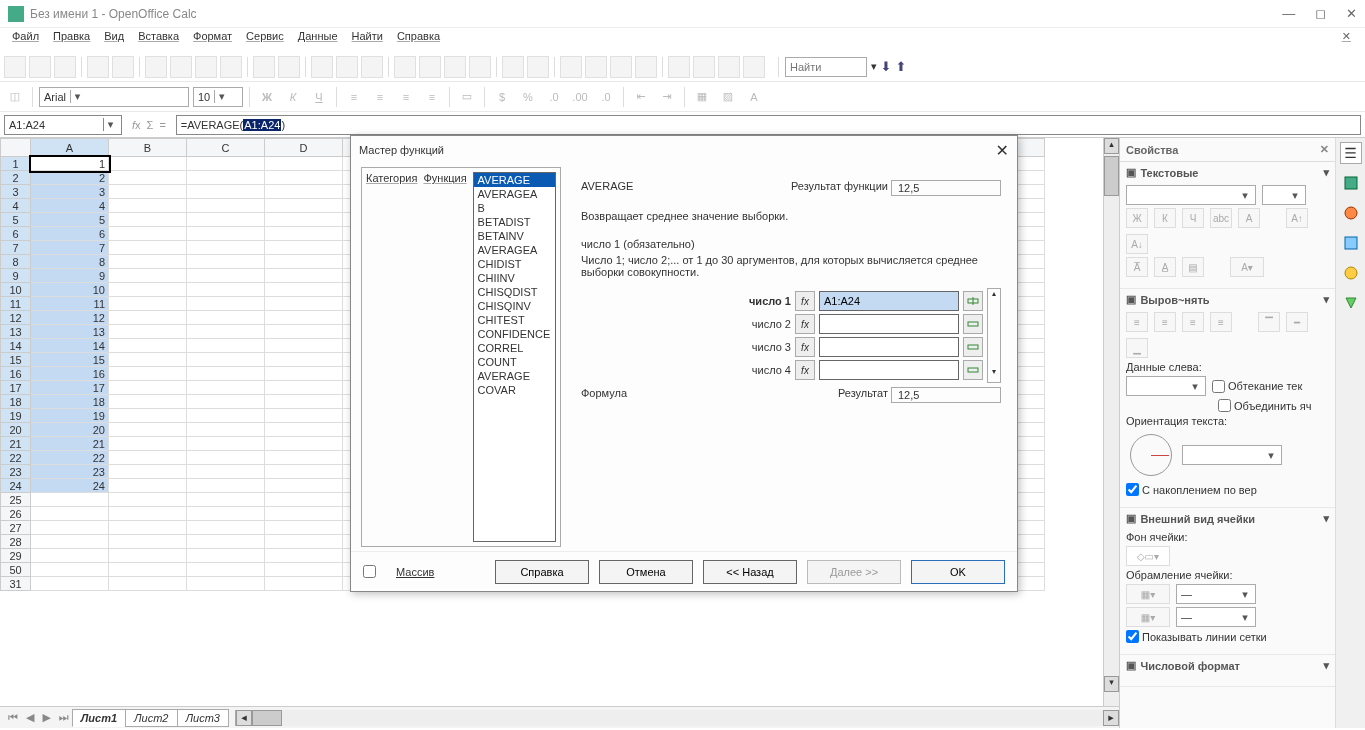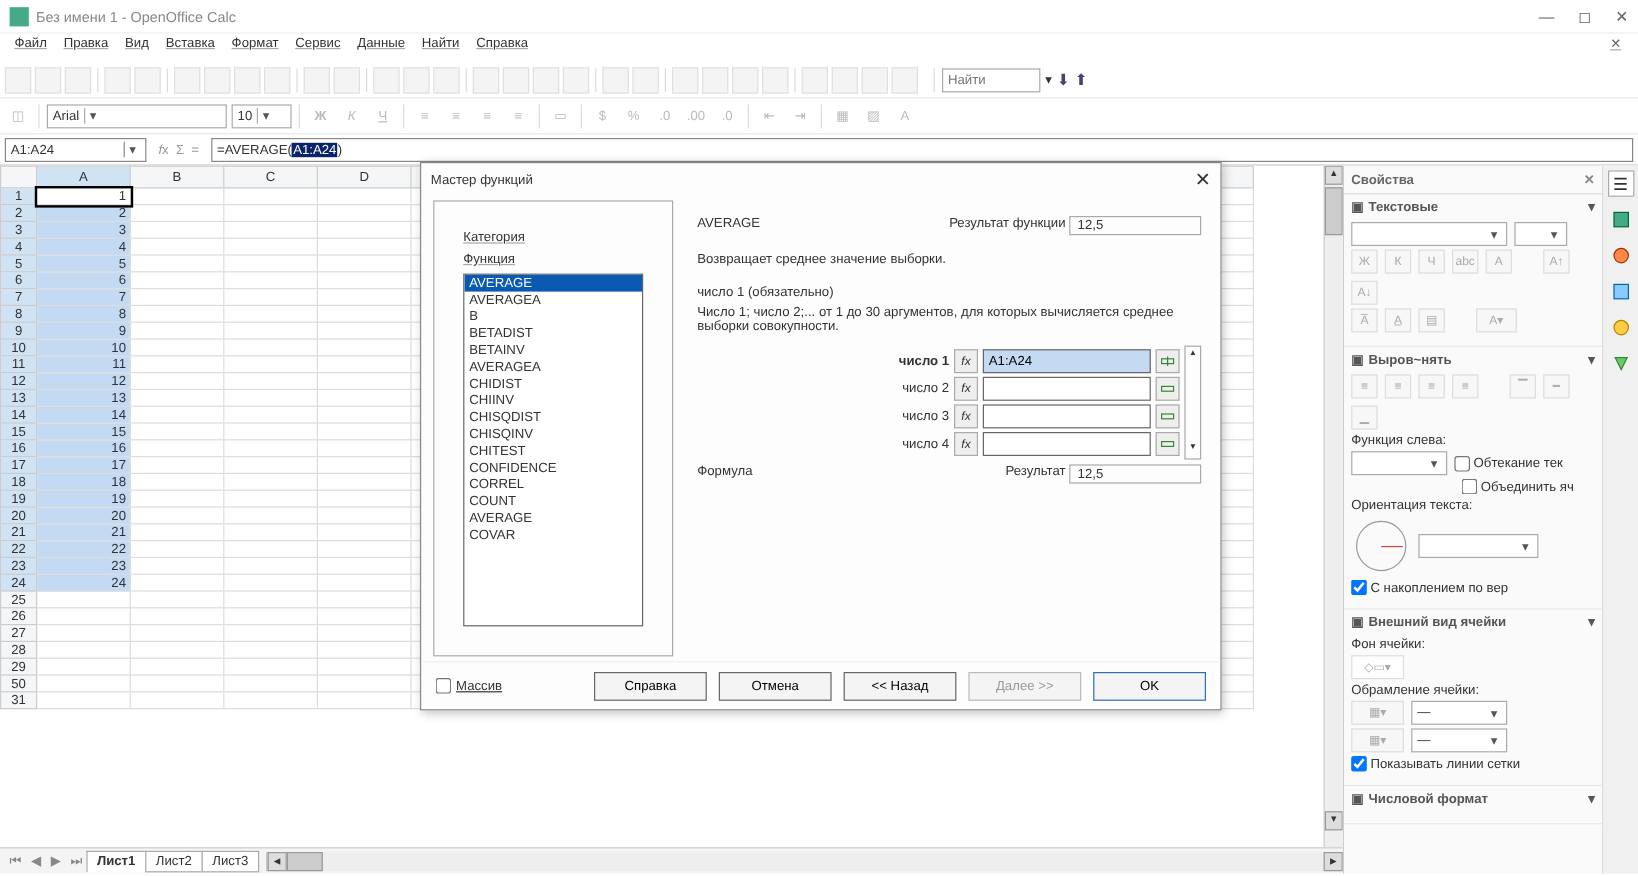--- a/index.html
+++ b/index.html
@@ -48,21 +48,21 @@
 table.grid th { background: #f4f6f8; border: 1px solid #ccc; font-weight: normal; color:#333; font-size:11px; }
 table.grid th.colh { height: 18px; width: 78px; }
 table.grid th.rowh { width: 30px; height: 14px; }
 table.grid th.rowh.sel, table.grid th.colh.sel { background: #cfe3f5; }
 table.grid td { border: 1px solid #ddd; height: 14px; width: 78px; text-align: right; padding: 0 3px; font-size:11px;}
 table.grid td.selcell { background: #c3daf2; }
 table.grid td.active { background: #fff; outline: 2px solid #000; position: relative; z-index:1;}
 
 .sheettabs { height: 22px; border-top: 1px solid #ccc; display: flex; align-items: center; padding-left: 4px; gap:0; background:#f4f4f4;}
 .sheettabs .nav { padding:0 4px; color:#888;}
-.sheettabs .tab { padding: 2px 8px; border: 1px solid #aaa; background: #fff; margin-left: -1px; position: relative; }
+.sheettabs .tab { padding: 2px 8px; border: 1px solid #aaa; background: #fff; margin-left: -1px; position: relative; font-style: italic; }
 .sheettabs .tab.active { font-weight: bold; border-bottom:1px solid #fff; }
 .sheettabs .scroll { flex:1; border-left:1px solid #aaa; margin-left:6px; height:16px; background:#eee; display:flex;}
 .sheettabs .scroll .thumb{width:30px; background:#ccc; border:1px solid #999;}
 .sheettabs .scroll .track{flex:1;}
 .sheettabs .scroll .btn{width:16px; border:1px solid #999; background:#ddd; text-align:center;}
 
 
 .rightbar { width: 246px; border-left: 1px solid #ccc; background: #fafafa; display: flex; }
 .propspanel { flex: 1; display: flex; flex-direction: column; overflow:auto;}
 .propspanel .hdr { height: 24px; display: flex; align-items: center; padding: 0 6px; border-bottom: 1px solid #ddd; font-weight:bold; color:#666;}
@@ -81,21 +81,21 @@
 
 .dialog { position: absolute; left: 350px; top: 135px; width: 668px; height: 457px; background: #fdfdfd; border: 1px solid #888; box-shadow: 2px 2px 8px rgba(0,0,0,.25); display:flex; flex-direction:column;}
 .dialog .dlgtitle { height: 28px; display: flex; align-items: center; padding: 0 8px; }
 .dialog .dlgtitle .t { flex:1; }
 .dialog .dlgtitle .x { font-size: 16px; cursor:pointer;}
 .dialog .dlgbody { flex:1; display:flex; padding:4px 10px;}
 .dialog .leftpane { width: 200px; display:flex; flex-direction:column;}
 .tabs { display:flex; border-bottom: none; margin-bottom:4px;}
 .tabs .tabbtn { padding: 4px 8px; border: 1px solid #aaa; background:#f4f4f4; }
 .tabs .tabbtn.active { background:#fff; border-bottom:1px solid #fff; position:relative; z-index:1;}
-.tabbox { border:1px solid #aaa; flex:1; padding:24px; display:flex; flex-direction:column; gap:6px; margin-top:-1px;}
+.tabbox { border:1px solid #aaa; flex:1; padding:4px; display:flex; flex-direction:row; gap:6px; margin-top:-1px;}
 .tabbox label { text-decoration: underline; text-decoration-color:#aaa; color:#333;}
 .tabbox select { width: 100%; border:1px solid #666; height:22px;}
 .funclist { border:1px solid #666; flex:1; overflow:auto; background:#fff; }
 .funclist div { padding: 1px 4px; cursor:pointer; font-size:11px;}
 .funclist div.sel { background:#0a5ab4; color:#fff;}
 .dialog .rightpane { flex:1; padding: 6px 6px 6px 20px; display:flex; flex-direction:column; }
 .rightpane .fnhead { display:flex; margin: 6px 0;}
 .rightpane .fnhead .fn { flex:1;}
 .rightpane .desc { margin: 8px 0; color:#333;}
 .argrow { display:flex; align-items:center; gap:4px; margin:3px 0; justify-content:flex-end;}
@@ -103,21 +103,21 @@
 .argrow .fxb { width:20px;height:20px; border:1px solid #aaa; background:#eee; display:flex;align-items:center;justify-content:center; font-style:italic; font-size:10px;}
 .argrow input { width:140px; height:20px; border:1px solid #666; padding:0 4px;}
 .argrow input.hl { background:#c3daf2;}
 .argrow .shrink { width:20px; height:20px; border:1px solid #aaa; background:#eee; display:flex;align-items:center;justify-content:center;}
 .argrow .shrink svg{width:12px;height:12px;}
 .argscroll { width:14px; border:1px solid #aaa; display:flex; flex-direction:column; margin-left:4px;align-self:stretch;}
 .argscroll div{flex:1;text-align:center;font-size:8px;}
 .formbox { border:1px solid #666; height:64px; padding:4px; background:#fff; margin-top:2px;}
 .formbox .fsel { background:#0a5ab4; color:#fff; padding:0 1px;}
 .dlgfoot { height: 40px; display:flex; align-items:center; padding: 0 12px; gap: 10px; border-top:1px solid #eee;}
-.dlgfoot .chk { display:flex; align-items:center; gap:4px; margin-right:auto;justify-content:space-between;}
+.dlgfoot .chk { display:flex; align-items:center; gap:20px; margin-right:auto;justify-content:space-between;}
 .dlgfoot button { width:94px; height:24px; border:1px solid #666; background:#f4f4f4; cursor:pointer;}
 .dlgfoot button.primary { border:1px solid #2a6ebb;}
 .dlgfoot button:disabled { color: #999; border-color:#bbb;}
 
 
 .vscroll { position:absolute; right:0; top:0; bottom:0; width:16px; background:#eee; border-left:1px solid #ccc;}
 .vscroll .thumb{height:40px; background:#ccc; border:1px solid #999; margin-top:2px;}
 .vscroll .btn{height:16px;border:1px solid #999;background:#ddd;text-align:center;font-size:9px;}
 .vscroll .track{flex:1;}
 
@@ -852,21 +852,21 @@
           <span class="propbtn">≡</span>
           <span class="propbtn">≡</span>
           <span class="propbtn">≡</span>
           <span class="propbtn">≡</span>
           <span style="width:14px"></span>
           <span class="propbtn">▔</span>
           <span class="propbtn">━</span>
           <span class="propbtn">▁</span>
         </div>
         <div class="row">
-          <span>Функция слева:</span>
+          <span>Данные слева:</span>
         </div>
         <div class="row">
           <div class="dropdown" style="width:80px">
               <span></span>
               <span class="dd">▾</span>
             </div>
           <label style="display:flex;align-items:center;gap:3px">
               <input type="checkbox" style="">
               <span>Обтекание тек</span>
             </label>

